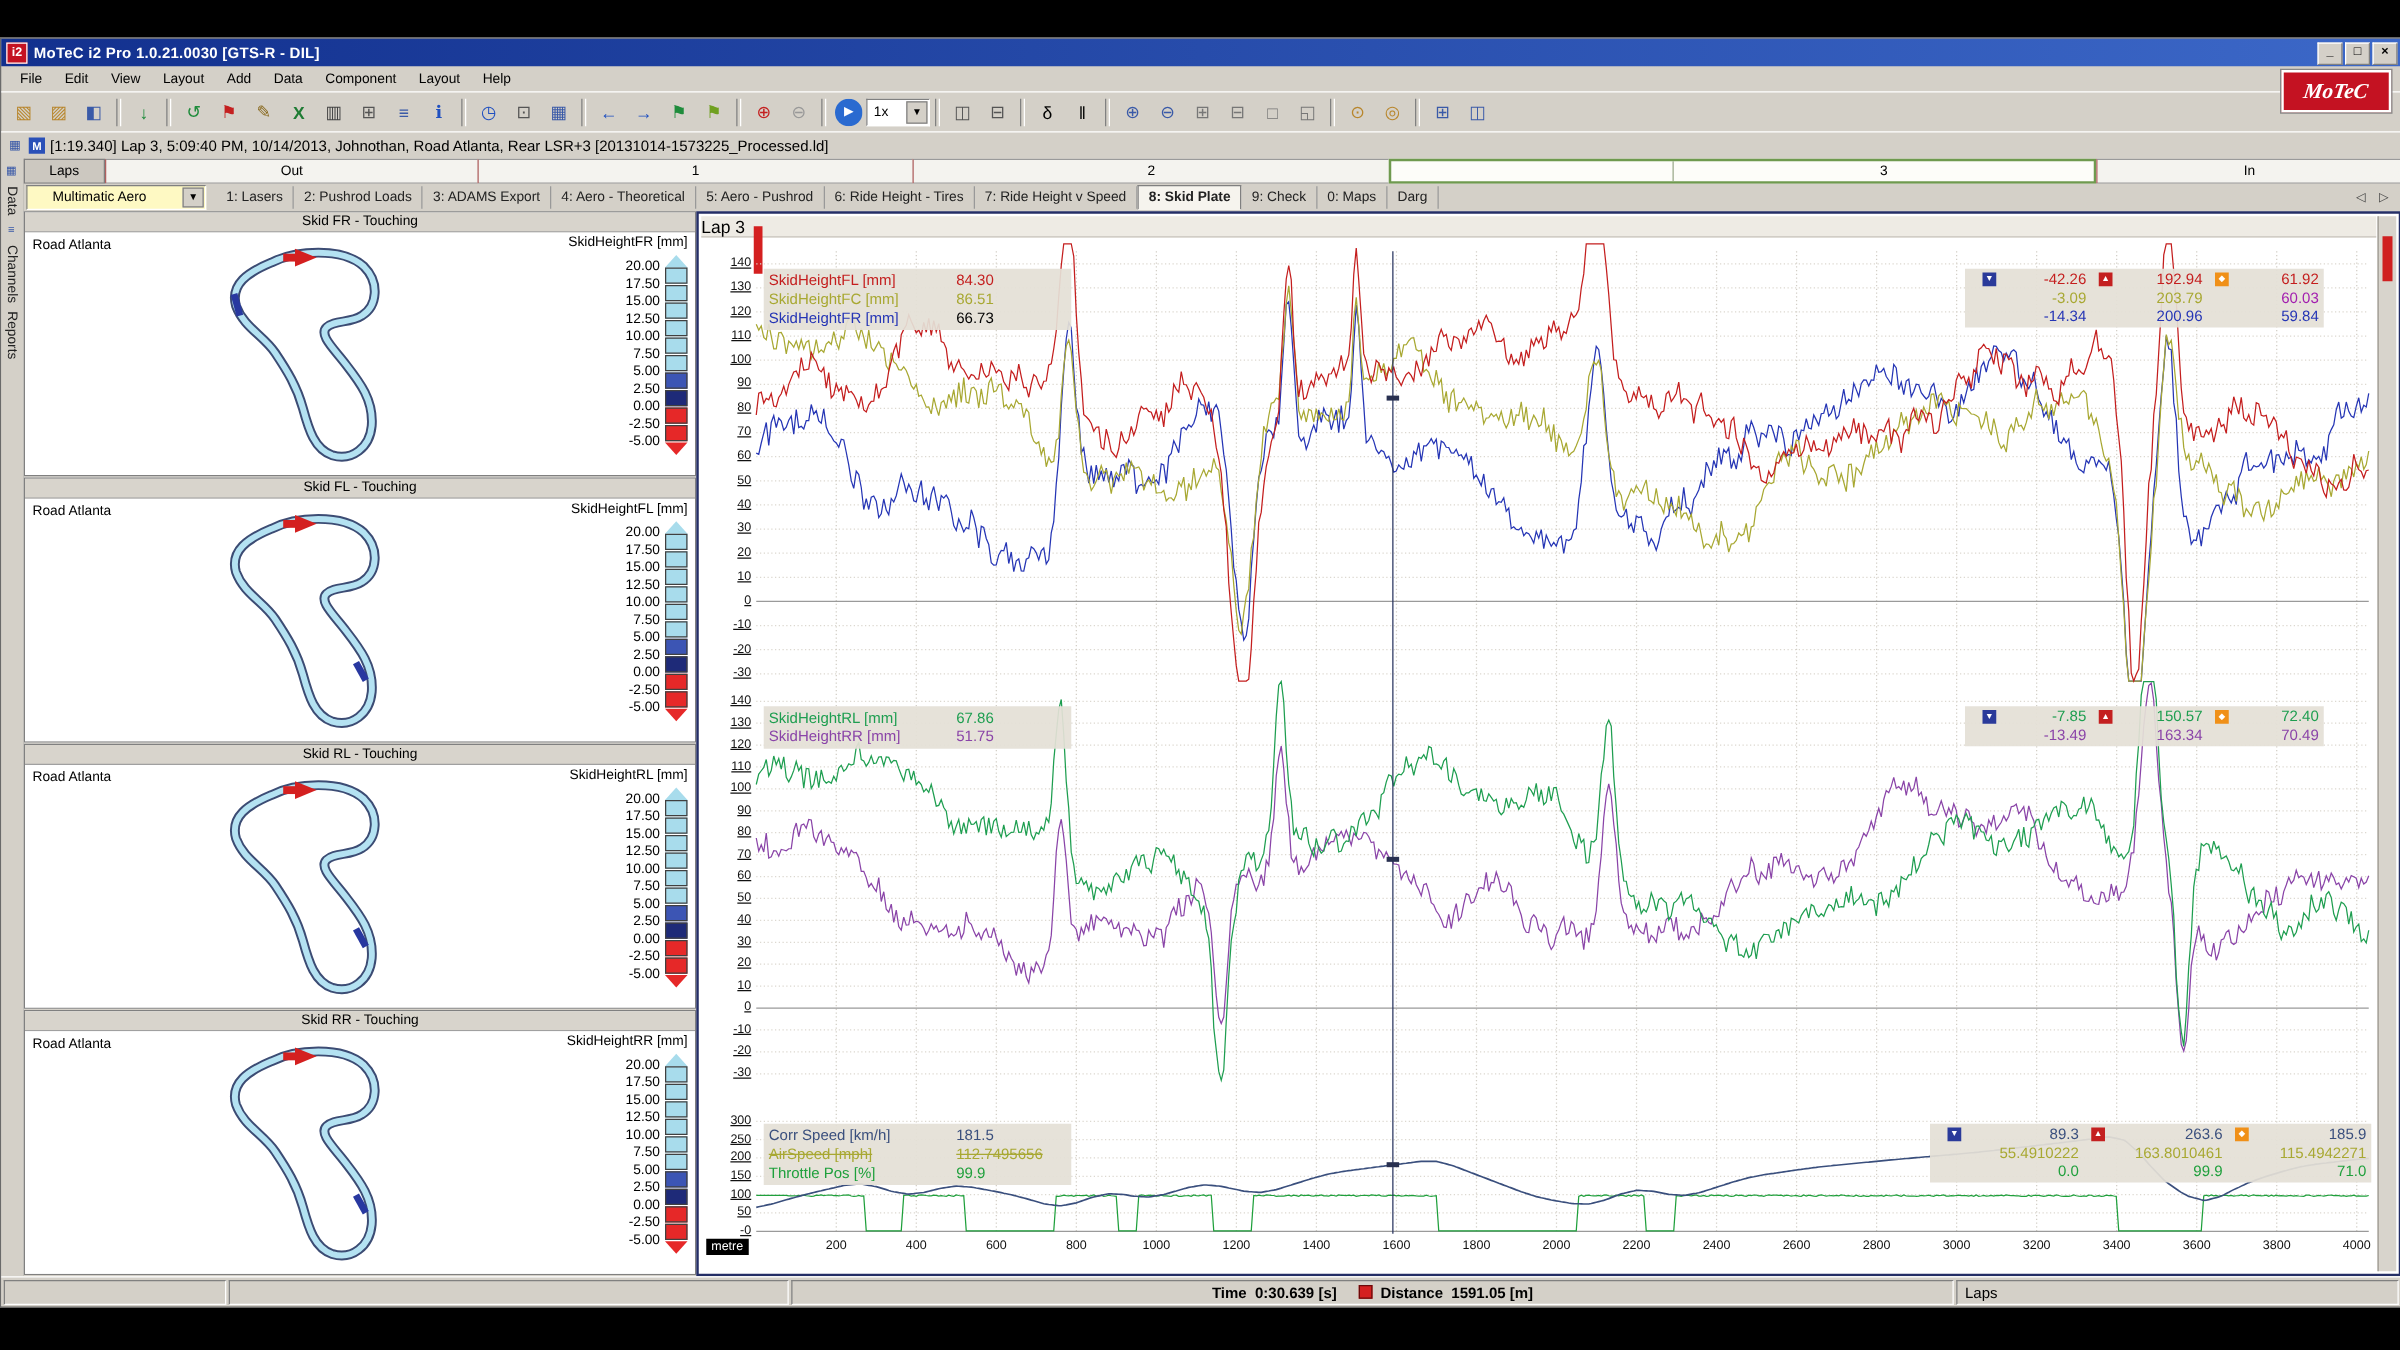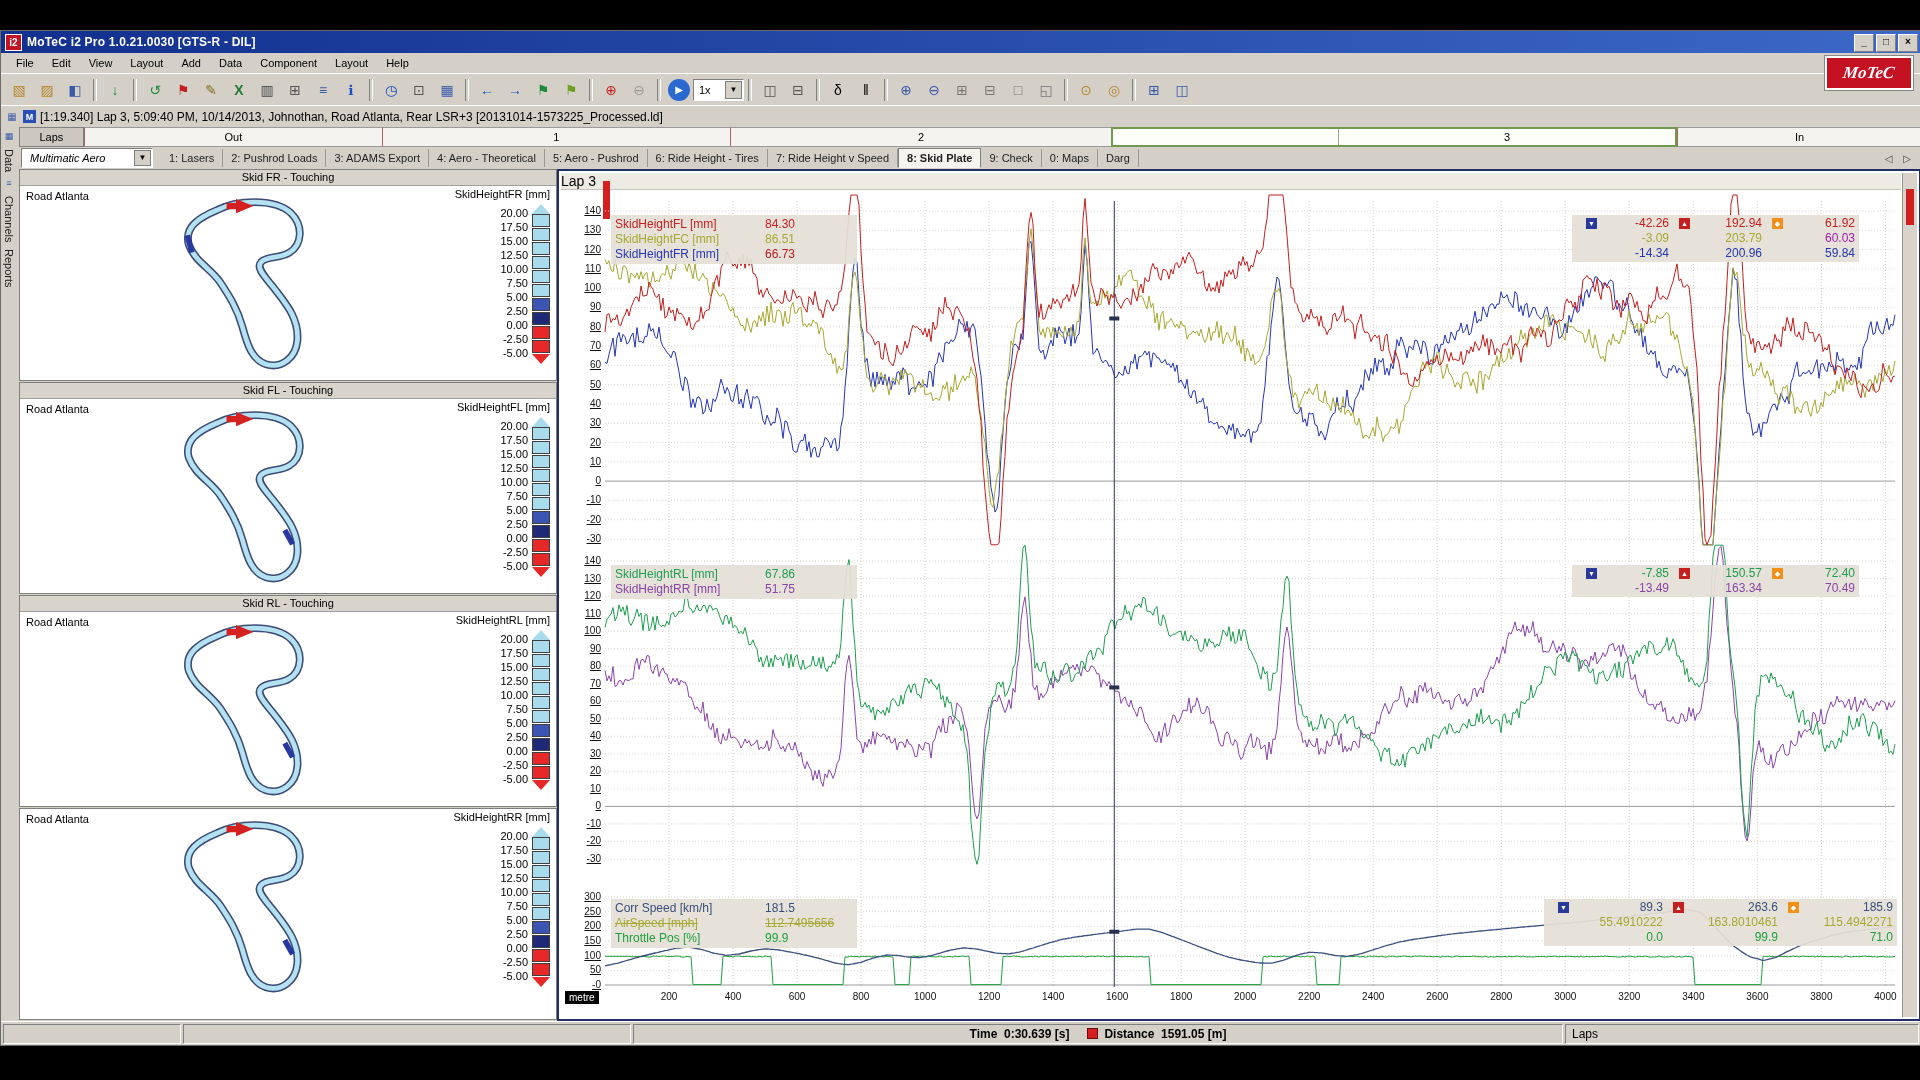--- a/index.html
+++ b/index.html
@@ -52,22 +52,22 @@
   .lapsbar{position:absolute;left:18px;top:96px;right:0;height:20px;display:flex;background:#d4d0c8;}
   .laps-label{width:64px;background:#ccc8c0;border:1px solid #808080;display:flex;align-items:center;justify-content:center;}
   .lap-seg{border-top:1px solid #9a9a9a;border-bottom:1px solid #9a9a9a;border-left:1px solid #b06060;
     background:#f4f3ef;display:flex;align-items:center;justify-content:center;font-size:11px;}
   .lap-seg.hl{border:2px solid #6f9a4f;background:#fdfdf9;padding:0;}
   .lap-seg.hl .subA{flex:2;border-right:1px solid #9aa98a;height:100%;}
   .lap-seg.hl .subB{flex:3;display:flex;align-items:center;justify-content:center;height:100%;}
 
   
   .tabbar{position:absolute;left:18px;top:116px;right:0;height:22px;background:#d4d0c8;display:flex;align-items:center;border-bottom:1px solid #808080;}
-  .layout-drop{width:122px;height:18px;background:#ffffff;border:1px solid;border-color:#808080 #fff #fff #808080;
-    margin:0 8px 0 2px;display:flex;align-items:center;padding-left:8px;position:relative;font-style:italic;}
+  .layout-drop{width:122px;height:18px;background:#fef9c3;border:1px solid;border-color:#808080 #fff #fff #808080;
+    margin:0 8px 0 2px;display:flex;align-items:center;padding-left:20px;position:relative;}
   .layout-drop .arr{position:absolute;right:1px;top:1px;width:15px;height:14px;background:#d4d0c8;border:1px solid #808080;font-size:8px;text-align:center;line-height:13px;}
   .wtab{padding:3px 8px;border-right:1px solid #999;color:#222;white-space:nowrap;}
   .wtab.active{font-weight:bold;background:#f6f4ee;border:1px solid #808080;border-bottom:1px solid #f6f4ee;}
   .tab-arrows{margin-left:auto;padding-right:6px;color:#444;font-size:10px;letter-spacing:4px;}
 
   
   .maps{position:absolute;left:18px;top:138px;width:538px;bottom:24px;display:flex;flex-direction:column;background:#d4d0c8;}
   .map-panel{flex:1;border:1px solid #808080;display:flex;flex-direction:column;background:#fff;margin-bottom:1px;}
   .map-title{height:15px;background:#d8d4cc;border-bottom:1px solid #a0a0a0;text-align:center;font-size:11px;line-height:15px;}
   .map-body{position:relative;flex:1;background:#fff;overflow:hidden;}
@@ -373,20 +373,21 @@
                 <span class="scale-label" style="top: 101px;">2.50</span>
                 <span class="scale-label" style="top: 115px;">0.00</span>
                 <span class="scale-label" style="top: 129px;">-2.50</span>
                 <span class="scale-label" style="top: 143px;">-5.00</span>
               </div>
       </div>
     </div>
   </div>
 
   <div class="map-panel">
+    <div class="map-title">Skid RR - Touching</div>
     <div class="map-body">
       <span class="map-loc">Road Atlanta</span>
       <span class="track-svg"><svg width="300" height="192" viewBox="0 0 300 244">
                 <path d="M126,28 C150,16 198,12 220,32 C236,48 234,72 218,82 C206,90 190,86 182,94 C174,102 190,116 202,132 C216,150 230,168 228,194 C226,216 208,230 188,224 C170,218 164,198 158,176 C152,154 142,138 130,120 C118,102 98,94 90,72 C84,50 102,38 126,28 Z" fill="none" stroke="#3c4c74" stroke-width="10" stroke-linejoin="round"></path>
                 <path d="M126,28 C150,16 198,12 220,32 C236,48 234,72 218,82 C206,90 190,86 182,94 C174,102 190,116 202,132 C216,150 230,168 228,194 C226,216 208,230 188,224 C170,218 164,198 158,176 C152,154 142,138 130,120 C118,102 98,94 90,72 C84,50 102,38 126,28 Z" fill="none" stroke="#b4e2f2" stroke-width="6" stroke-linejoin="round"></path>
                 <polygon points="150,14 172,23 150,32" fill="#d42020"></polygon>
                 <rect x="138" y="19" width="14" height="8" fill="#d42020"></rect>
                 <line x1="212" y1="164" x2="222" y2="182" stroke="#2838a0" stroke-width="7"></line>
               </svg></span>
       <div class="scale-wrap">
@@ -575,21 +576,21 @@
           <div class="leg-row">
             <span class="leg-name" style="color: rgb(196, 30, 30);">SkidHeightFL [mm]</span>
             <span class="leg-val" style="color: rgb(196, 30, 30);">84.30</span>
           </div>
           <div class="leg-row">
             <span class="leg-name" style="color: rgb(168, 168, 50);">SkidHeightFC [mm]</span>
             <span class="leg-val" style="color: rgb(168, 168, 50);">86.51</span>
           </div>
           <div class="leg-row">
             <span class="leg-name" style="color: rgb(37, 53, 181);">SkidHeightFR [mm]</span>
-            <span class="leg-val" style="color: #b91c1c;">66.73</span>
+            <span class="leg-val" style="color: #000000;">66.73</span>
           </div>
         </div>
         <div class="stats" style="top: 44px; right: 60px;">
           <div class="st-row">
             <span class="st-ic ic-min">▼</span>
             <span class="st-cell" style="width: 70px; color: rgb(196, 30, 30);">-42.26</span>
             <span class="st-ic ic-max">▲</span>
             <span class="st-cell" style="width: 70px; color: rgb(196, 30, 30);">192.94</span>
             <span class="st-ic ic-cur">◆</span>
             <span class="st-cell" style="width: 70px; color: rgb(196, 30, 30);">61.92</span>

